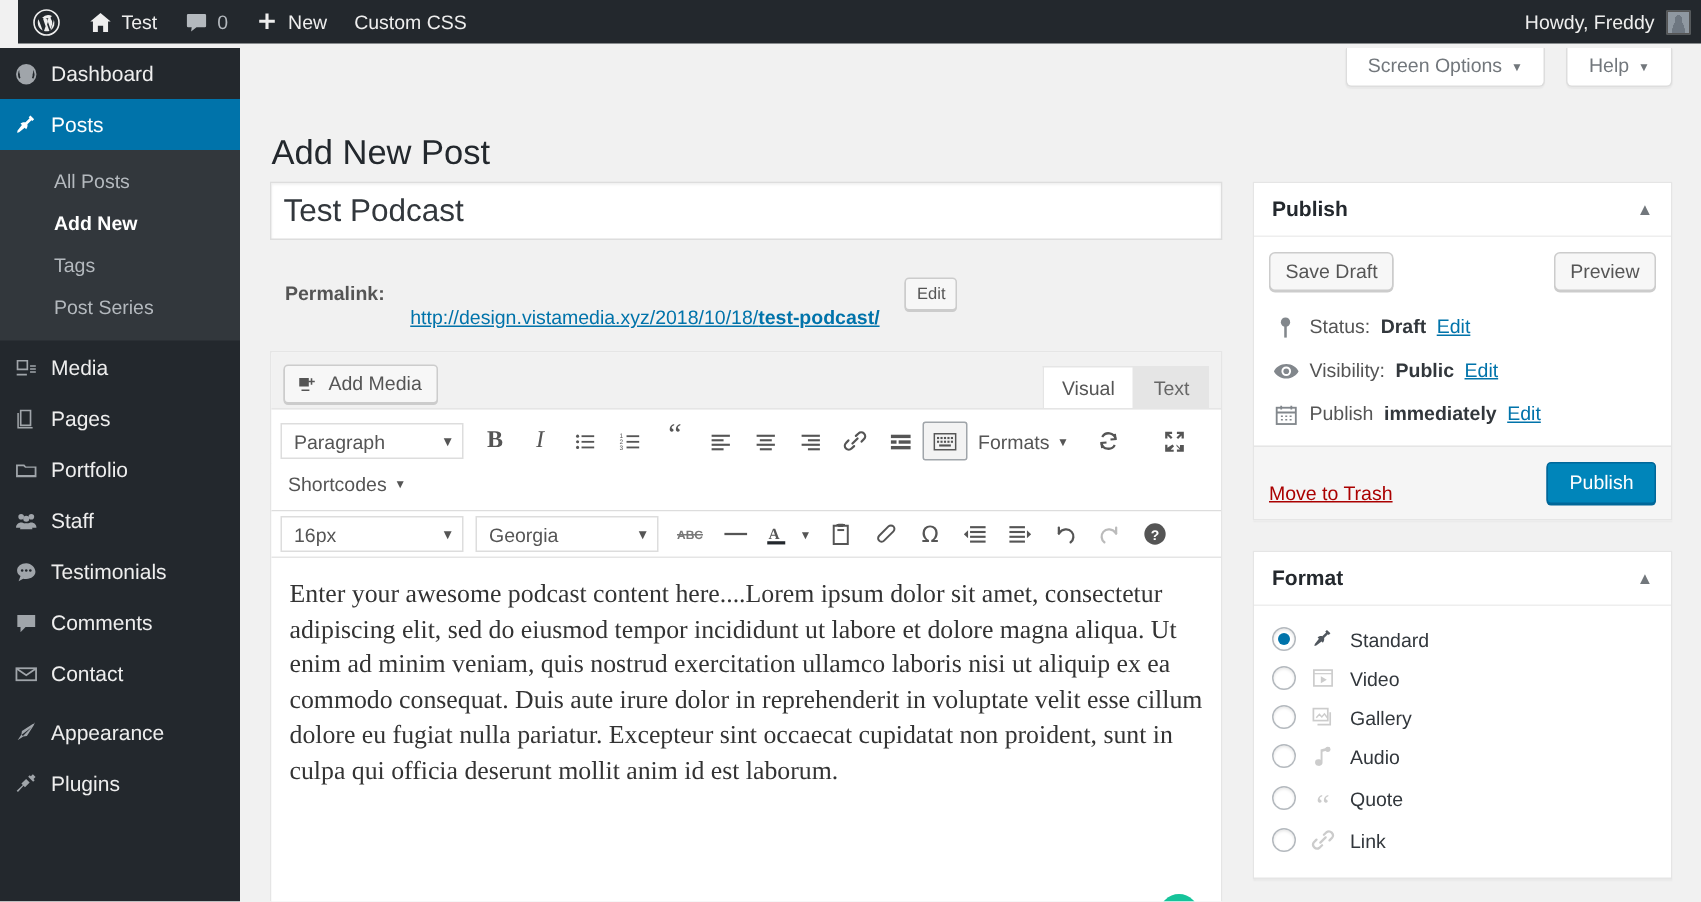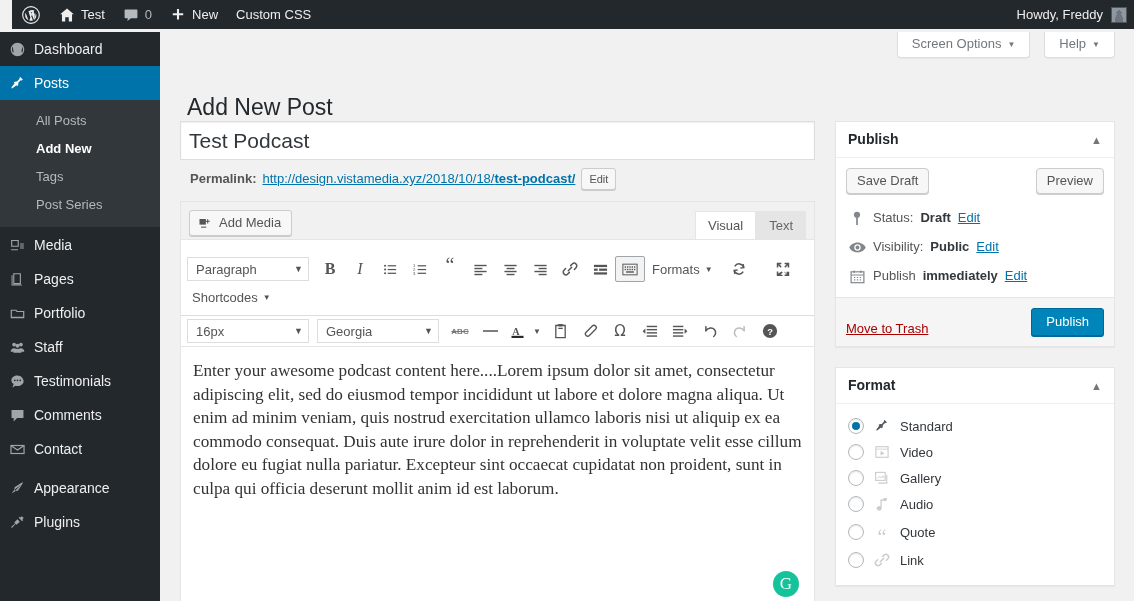--- a/index.html
+++ b/index.html
@@ -89,21 +89,21 @@
     background:#fff; border:1px solid #ddd; border-top:none;
     border-radius:0 0 4px 4px;
     padding:4px 14px 6px; margin-left:6px;
     font-size:13px; color:#72777c; cursor:pointer;
     box-shadow:0 1px 1px rgba(0,0,0,.04);
     white-space:nowrap;
   }
   .meta-toggle .caret { font-size:8px; margin-left:6px; position:relative; top:-1px; }
 
   h1#page-title {
-    margin:7px; padding:9px 0 4px 20px;
+    margin:1px; padding:9px 0 4px 20px;
     font-size:23px; font-weight:400; color:#23282d;
     line-height:29px;
     position:absolute; top:45px; left:0;
   }
 
   
   #postbody { position:absolute; top:89px; left:20px; width:940px; }
   #post-body-content { position:absolute; left:0; top:0; width:635px; }
   #postbox-container { position:absolute; left:655px; top:0; width:280px; }
 
@@ -112,25 +112,25 @@
     width:635px; height:39px;
     padding:3px 8px; margin:0;
     font-size:21px; line-height:100%;
     color:#32373c; background:#fff;
     border:1px solid #ddd;
     box-shadow:inset 0 1px 2px rgba(0,0,0,.07);
     outline:none; font-family:"Liberation Sans", sans-serif;
   }
   #edit-slug-box {
     padding:7px 0 4px 10px; font-size:13px; color:#555; line-height:24px;
-    display:flex; align-items:center; gap:6px;
+    display:flex; align-items:center; gap:17px;
   }
   #edit-slug-box .sl-label { font-weight:600; color:#555; }
   #edit-slug-box a.permalink {
-    color:#0073aa; text-decoration:underline;
+    color:#0073aa; text-decoration:underline;margin-top:33px;
   }
   #edit-slug-box a.permalink b { font-weight:bold; }
   .btn-small {
     background:#f7f7f7; border:1px solid #ccc; border-radius:3px;
     color:#555; font-size:11px; line-height:20px; padding:0 7px;
     cursor:pointer; box-shadow:0 1px 0 #ccc;
     font-family:"Liberation Sans", sans-serif;
   }
 
   
@@ -157,21 +157,21 @@
     background:#e5e5e5; color:#666; cursor:pointer; margin-left:0px;
   }
   .ed-tab.active { background:#fff; color:#555; border-color:#e5e5e5; }
 
   .mce-toolbar-row {
     background:#fff; padding:2px 4px;
     display:flex; align-items:center; flex-wrap:wrap;
     min-height:30px;
     border-bottom:1px solid #e5e5e5;
   }
-  .mce-toolbar-row.r1 { padding-top:16px; padding-bottom:2px; border-bottom:none;}
+  .mce-toolbar-row.r1 { padding-top:8px; padding-bottom:2px; border-bottom:none;}
   .mce-toolbar-row.r1b { border-bottom:1px solid #ddd; padding-top:0; padding-bottom:5px;}
   .mce-btn {
     width:30px; height:26px;
     display:inline-flex; align-items:center; justify-content:center;
     color:#555; cursor:pointer; font-size:15px;
     border:1px solid transparent; border-radius:2px;
     user-select:none;
   }
   .mce-btn.active { border:1px solid #a0a5aa; background:#f3f3f3; }
   .mce-listbox {

